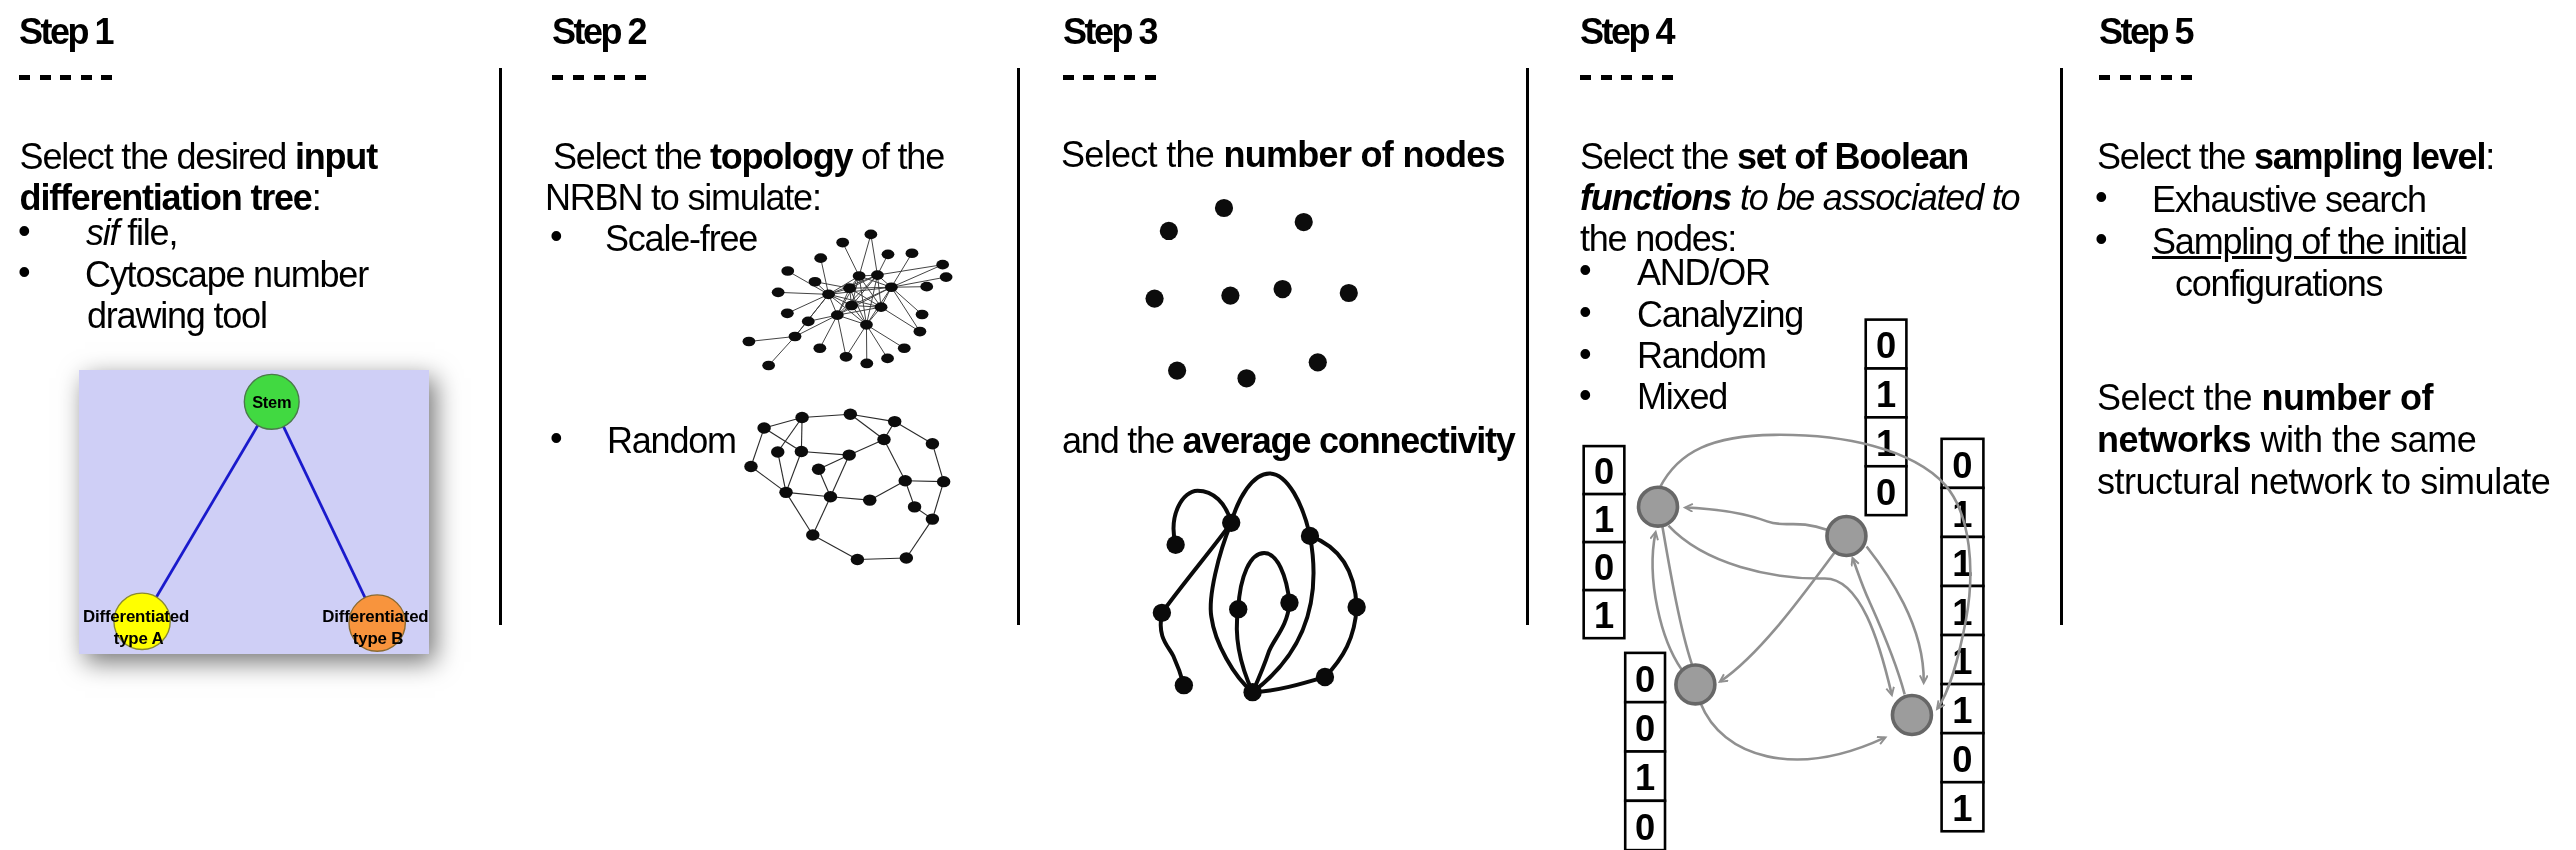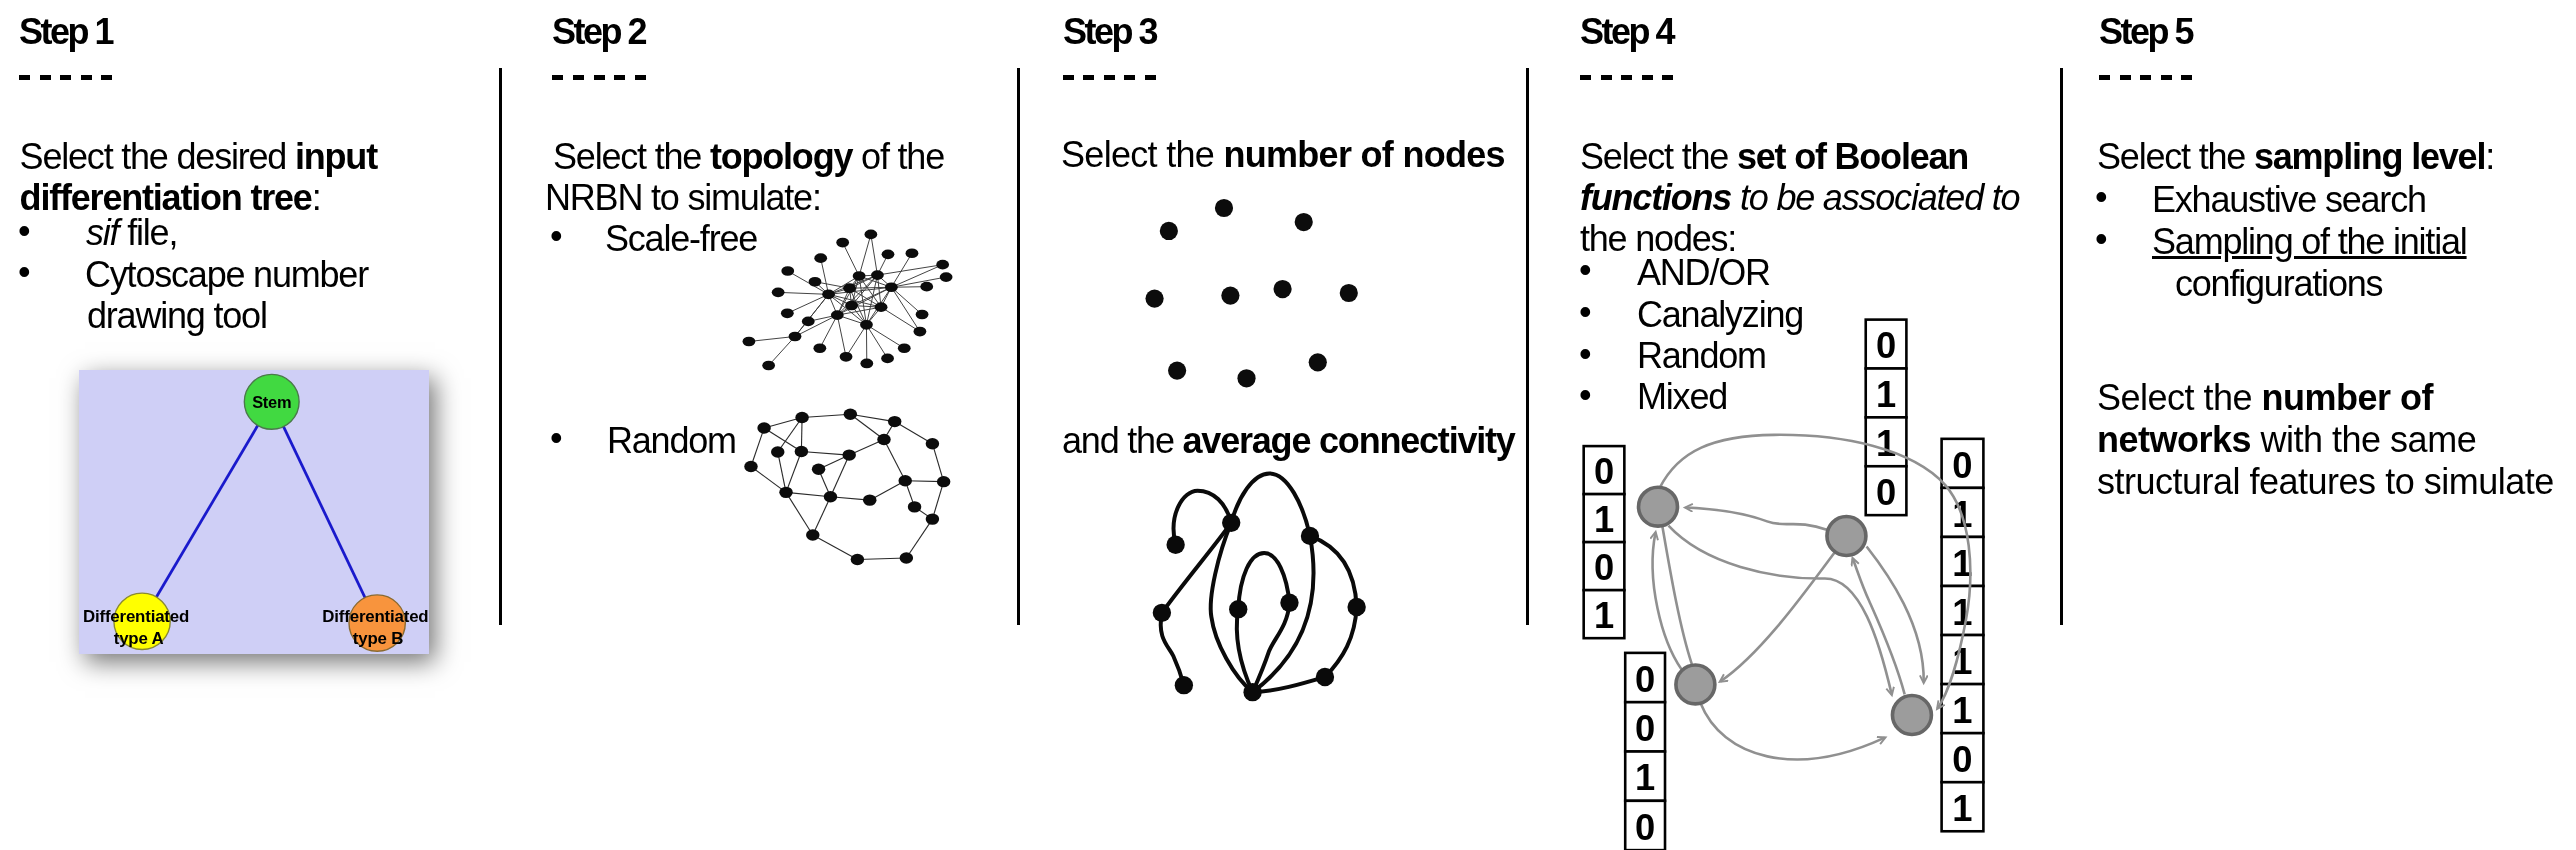--- a/index.html
+++ b/index.html
@@ -85,21 +85,21 @@
 <div class="t" style="left:1579px;top:374px;">•</div>
 <div class="t" style="left:1637px;top:376px;">Mixed</div>
 <div class="t" style="left:2097px;top:136px;">Select the <b>sampling level</b>:</div>
 <div class="t" style="left:2095px;top:176px;">•</div>
 <div class="t" style="left:2152px;top:179px;">Exhaustive search</div>
 <div class="t" style="left:2095px;top:218px;">•</div>
 <div class="t" style="left:2152px;top:221px;text-decoration:underline;">Sampling of the initial</div>
 <div class="t" style="left:2152px;top:263px;margin-left:23px;">configurations</div>
 <div class="t" style="left:2097px;top:377px;letter-spacing:-0.5px;">Select the <b>number of</b></div>
 <div class="t" style="left:2097px;top:419px;letter-spacing:-0.5px;"><b>networks</b> with the same</div>
-<div class="t" style="left:2097px;top:461px;letter-spacing:-0.5px;">structural features to simulate</div>
+<div class="t" style="left:2097px;top:461px;letter-spacing:-0.5px;">structural network to simulate</div>
 
 <div class="abs" style="left:79px;top:370px;width:350px;height:284px;background:#cfcff6;box-shadow:6px 7.8px 24px rgba(0,0,0,0.55);"><svg width="350" height="284" viewBox="0 0 405 328" style="overflow:visible;">
   <line x1="223" y1="36.5" x2="73" y2="290.5" stroke="#1a1acc" stroke-width="3.2"></line>
   <line x1="223" y1="36.5" x2="345" y2="292.5" stroke="#1a1acc" stroke-width="3.2"></line>
   <circle cx="223" cy="36.5" r="31.7" fill="#41d941" stroke="#4a7a4a" stroke-width="1.6"></circle>
   <circle cx="73" cy="290.5" r="32.6" fill="#ffff00" stroke="#8a8a30" stroke-width="1.6"></circle>
   <circle cx="345" cy="292.5" r="32.6" fill="#f8943d" stroke="#8a6a30" stroke-width="1.6"></circle>
   <text x="223" y="43.5" text-anchor="middle" font-size="19" font-weight="bold" letter-spacing="-0.3">Stem</text>
   <text x="66" y="291.3" text-anchor="middle" font-size="19.5" font-weight="bold" letter-spacing="-0.2">Differentiated</text>
   <text x="69" y="316.5" text-anchor="middle" font-size="19.5" font-weight="bold" letter-spacing="-0.2">type A</text>

